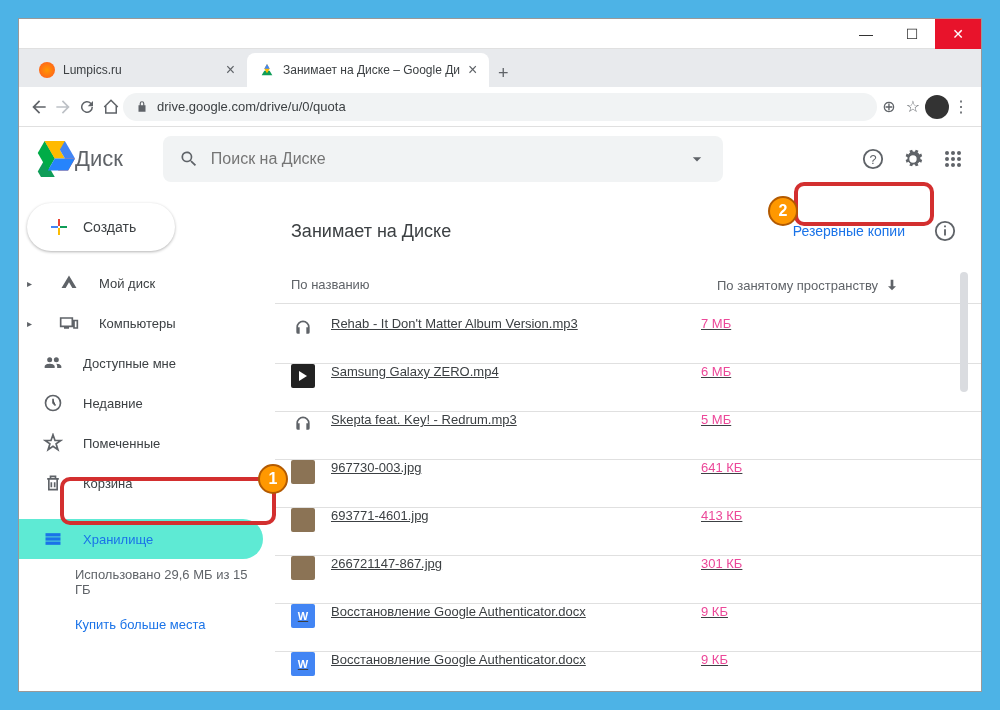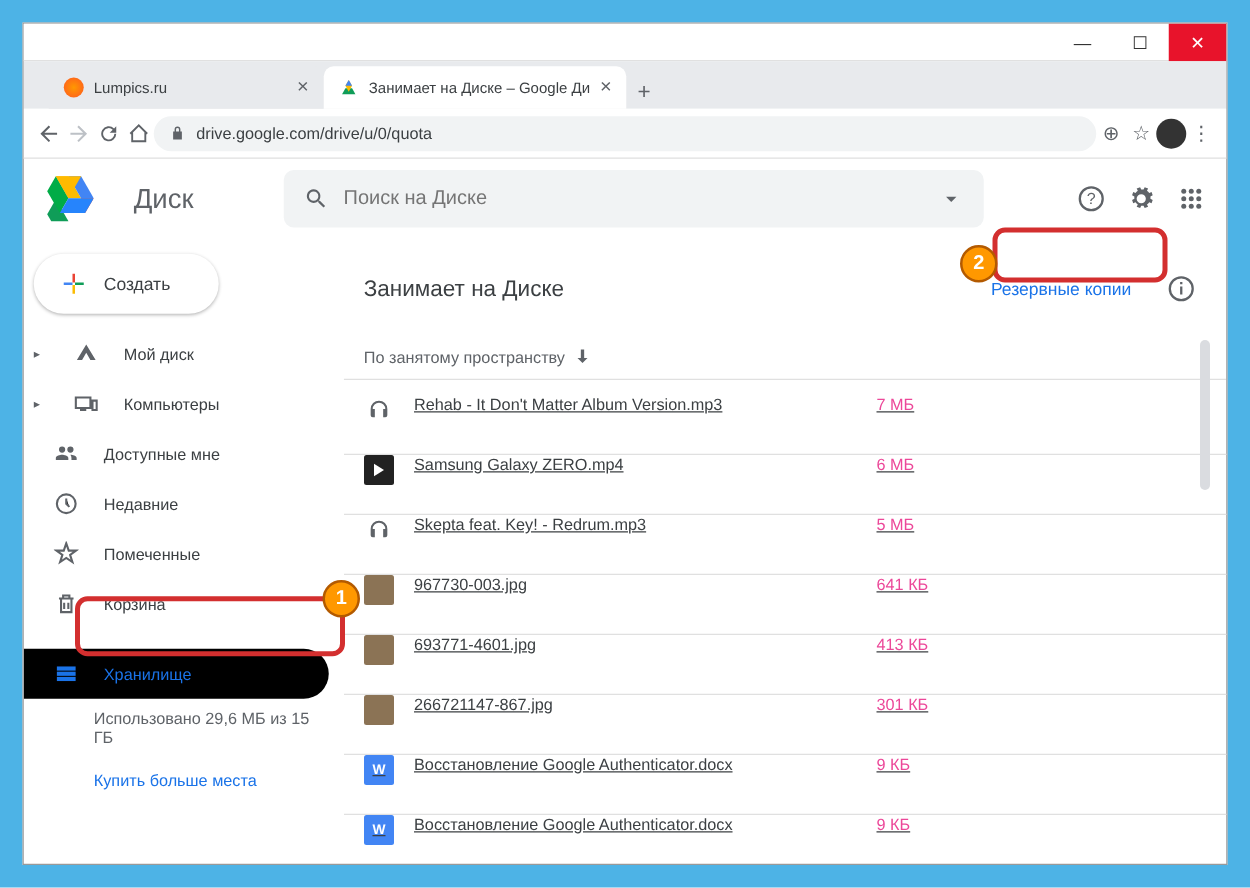--- a/index.html
+++ b/index.html
@@ -1,48 +1,48 @@
 <!DOCTYPE html>
 <html><head>
 <meta charset="utf-8">
 <style>
 * { margin: 0; padding: 0; box-sizing: border-box; font-family: Arial, sans-serif; }
 body { background: #4db3e6; width: 1000px; height: 710px; overflow: hidden; }
 .window { background: #fff; margin: 18px; height: 674px; border: 1px solid #999; display: flex; flex-direction: column; }
 .titlebar { height: 30px; background: #fff; display: flex; justify-content: flex-end; align-items: center; border-bottom: 1px solid #e0e0e0; }
 .winbtn { width: 46px; height: 30px; display: flex; align-items: center; justify-content: center; color: #333; font-size: 14px; }
 .winbtn.close { background: #e8132b; color: #fff; }
-.tabstrip { height: 38px; background: #e8eaed; display: flex; align-items: flex-end; padding-left: 20px; }
+.tabstrip { height: 38px; background: #e8eaed; display: flex; align-items: flex-end; padding-left: 8px; }
 .tab { height: 34px; background: #e8eaed; border-radius: 8px 8px 0 0; display: flex; align-items: center; padding: 0 12px; min-width: 220px; gap: 8px; font-size: 12px; color: #3c4043; position: relative; }
 .tab.active { background: #fff; }
 .tab .favicon { width: 16px; height: 16px; border-radius: 50%; }
 .tab .x { margin-left: auto; color: #5f6368; font-size: 16px; }
 .newtab { width: 28px; height: 28px; display: flex; align-items: center; justify-content: center; color: #5f6368; font-size: 18px; }
 .addrbar { height: 40px; background: #fff; display: flex; align-items: center; padding: 0 8px; border-bottom: 1px solid #e0e0e0; }
 .navbtn { width: 24px; height: 24px; display: flex; align-items: center; justify-content: center; color: #5f6368; }
 .navbtn.disabled { color: #bdc1c6; }
 .urlfield { flex: 1; height: 28px; background: #f1f3f4; border-radius: 14px; display: flex; align-items: center; padding: 0 12px; gap: 8px; font-size: 13px; color: #3c4043; }
 .avatar { width: 24px; height: 24px; border-radius: 50%; background: #333; }
 .app { flex: 1; display: flex; flex-direction: column; overflow: hidden; }
-.appheader { height: 64px; display: flex; align-items: center; padding: 0 16px; gap: 32px; }
+.appheader { height: 64px; display: flex; align-items: center; padding: 0 16px; gap: 0; }
 .drivelogo { width: 40px; height: 40px; }
 .apptitle { font-size: 22px; color: #5f6368; }
 .searchbox { flex: 1; max-width: 560px; height: 46px; background: #f1f3f4; border-radius: 8px; display: flex; align-items: center; padding: 0 16px; gap: 12px; color: #5f6368; margin-left: 40px; }
 .searchbox input { border: none; background: transparent; flex: 1; font-size: 16px; outline: none; color: #3c4043; }
 .hdricons { display: flex; gap: 16px; margin-left: auto; align-items: center; }
 .hdricon { width: 24px; height: 24px; color: #5f6368; display: flex; align-items: center; justify-content: center; }
 .body { flex: 1; display: flex; overflow: hidden; }
 .sidebar { width: 256px; padding: 8px 0; display: flex; flex-direction: column; }
 .createbtn { margin: 4px 0 12px 8px; height: 48px; width: 148px; border-radius: 24px; background: #fff; box-shadow: 0 1px 3px rgba(0,0,0,.3); display: flex; align-items: center; padding: 0 20px; gap: 12px; font-size: 14px; color: #3c4043; }
 .sideitem { height: 40px; display: flex; align-items: center; padding: 0 12px 0 24px; gap: 20px; font-size: 13px; color: #3c4043; border-radius: 0 20px 20px 0; margin-right: 12px; position: relative; }
 .sideitem.hasexpand { padding-left: 8px; }
 .expand { width: 12px; color: #5f6368; font-size: 10px; }
 .sideicon { width: 20px; height: 20px; color: #5f6368; display: flex; align-items: center; justify-content: center; }
 .storage { margin-top: 16px; }
-.storage .sideitem { color: #1a73e8; background: #000000; font-weight: 500; }
+.storage .sideitem { color: #1a73e8; background: #5eead4; font-weight: 500; }
 .storage .sideicon { color: #1a73e8; }
 .storageinfo { padding: 8px 12px 8px 56px; font-size: 13px; color: #5f6368; }
 .buylink { padding: 12px 12px 8px 56px; font-size: 13px; color: #1a73e8; font-weight: 500; }
 .main { flex: 1; display: flex; flex-direction: column; padding: 8px 0 0 0; overflow: hidden; gap: 12px; }
 .mainhdr { display: flex; align-items: center; padding: 16px 24px 8px 16px; }
 .mainhdr h2 { font-size: 18px; font-weight: 400; color: #3c4043; }
 .backups { margin-left: auto; color: #1a73e8; font-size: 14px; font-weight: 500; padding: 8px 12px; }
 .infobtn { margin-left: 16px; color: #5f6368; }
 .listhdr { display: flex; padding: 10px 24px 10px 16px; font-size: 13px; color: #5f6368; border-bottom: 1px solid #e0e0e0; }
 .listhdr .col1 { flex: 1; }
@@ -255,20 +255,21 @@
           <h2>Занимает на Диске</h2>
           <span class="backups">Резервные копии</span>
           <span class="infobtn hdricon">
               <svg width="22" height="22" viewBox="0 0 24 24">
                 <circle cx="12" cy="12" r="10" fill="none" stroke="currentColor" stroke-width="2"></circle>
                 <path fill="currentColor" d="M11 10h2v7h-2zM11 6h2v2h-2z"></path>
               </svg>
             </span>
         </div>
         <div class="listhdr">
+          <span class="col1">По названию</span>
           <span class="col2">
               <span>По занятому пространству</span> 
               <svg width="16" height="16" viewBox="0 0 24 24">
                 <path fill="currentColor" d="M12 20l-6-6h4V4h4v10h4z"></path>
               </svg>
             </span>
         </div>
         <div class="filelist" id="filelist">
             <div class="filerow">
               <span class="fileicon">

